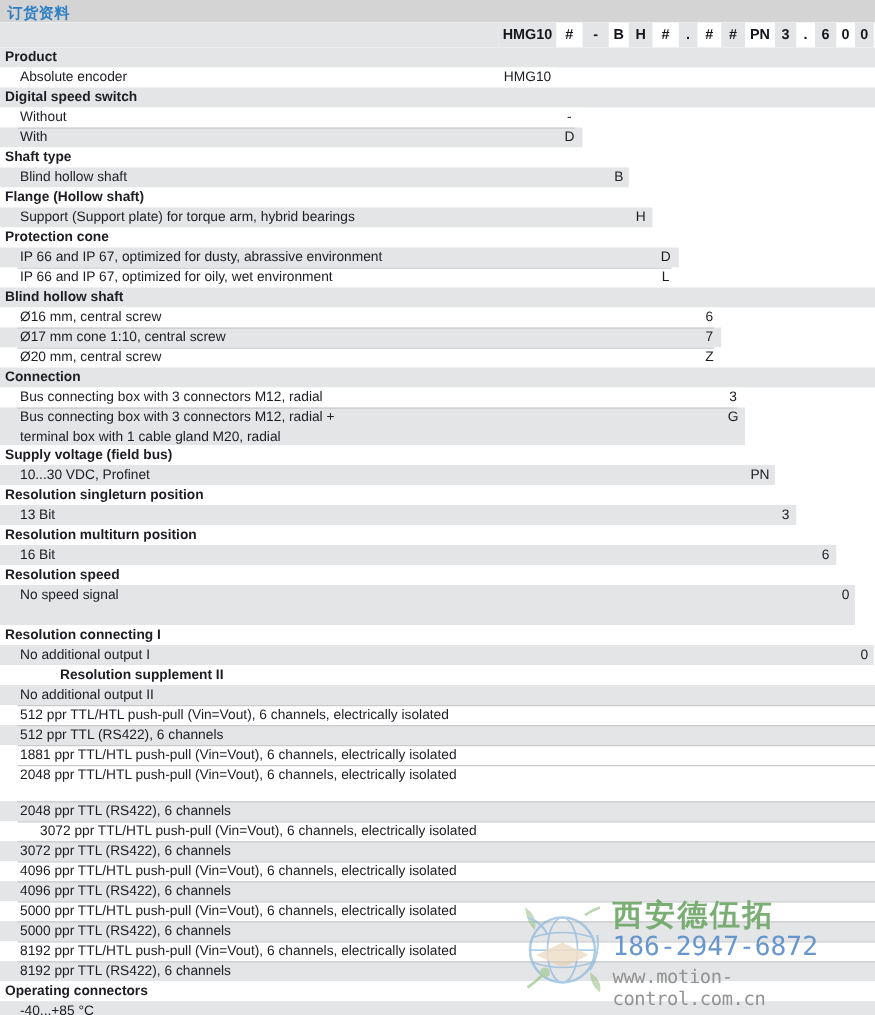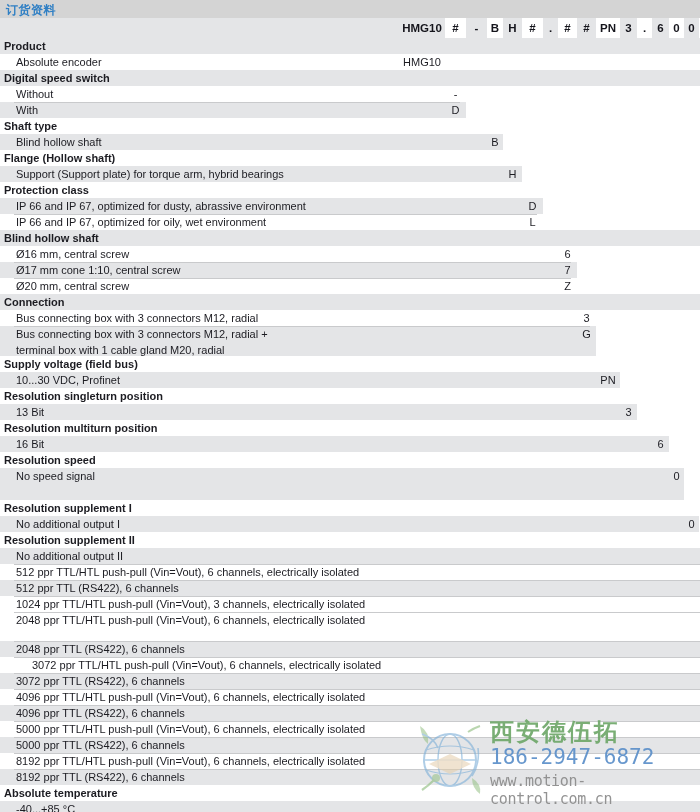--- a/index.html
+++ b/index.html
@@ -226,21 +226,21 @@
       <div class="band white" style="width: 700px;"></div>
       <div class="row-label">Flange (Hollow shaft)</div>
     </div>
     <div class="row option" style="height: 16px;">
       <div class="band gray" style="width: 522px;"></div>
       <div class="row-label">Support (Support plate) for torque arm, hybrid bearings</div>
       <div class="code" style="left: 503px; width: 19px;">H</div>
     </div>
     <div class="row section" style="height: 16px;">
       <div class="band white" style="width: 700px;"></div>
-      <div class="row-label">Protection class</div>
+      <div class="row-label">Protection cone</div>
     </div>
     <div class="row option" style="height: 16px;">
       <div class="band gray" style="width: 543px;"></div>
       <div class="row-label">IP 66 and IP 67, optimized for dusty, abrassive environment</div>
       <div class="code" style="left: 522px; width: 21px;">D</div>
     </div>
     <div class="row option" style="height: 16px;">
       <div class="band white" style="width: 543px;"></div>
       <div class="rule" style="width: 523px;"></div>
       <div class="row-label">IP 66 and IP 67, optimized for oily, wet environment</div>
@@ -314,28 +314,28 @@
       <div class="band white" style="width: 700px;"></div>
       <div class="row-label">Resolution speed</div>
     </div>
     <div class="row option" style="height: 32px;">
       <div class="band gray" style="width: 684px;"></div>
       <div class="row-label">No speed signal</div>
       <div class="code" style="left: 669px; width: 15px;">0</div>
     </div>
     <div class="row section" style="height: 16px;">
       <div class="band white" style="width: 700px;"></div>
-      <div class="row-label">Resolution supplement I</div>
+      <div class="row-label">Resolution connecting I</div>
     </div>
     <div class="row option" style="height: 16px;">
       <div class="band gray" style="width: 699px;"></div>
       <div class="row-label">No additional output I</div>
       <div class="code" style="left: 684px; width: 15px;">0</div>
     </div>
-    <div class="row section" style="height: 16px;">
+    <div class="row section" style="height: 16px; padding-left: 44px;">
       <div class="band white" style="width: 700px;"></div>
       <div class="row-label">Resolution supplement II</div>
     </div>
     <div class="row option" style="height: 16px;">
       <div class="band gray" style="width: 714px;"></div>
       <div class="row-label">No additional output II</div>
       <div class="code" style="left: 699px; width: 15px;">0</div>
     </div>
     <div class="row option" style="height: 16px;">
       <div class="band white" style="width: 714px;"></div>
@@ -345,21 +345,21 @@
     </div>
     <div class="row option" style="height: 16px;">
       <div class="band gray" style="width: 714px;"></div>
       <div class="rule" style="width: 694px;"></div>
       <div class="row-label">512 ppr TTL (RS422), 6 channels</div>
       <div class="code" style="left: 699px; width: 15px;">2</div>
     </div>
     <div class="row option" style="height: 16px;">
       <div class="band white" style="width: 714px;"></div>
       <div class="rule" style="width: 694px;"></div>
-      <div class="row-label">1024 ppr TTL/HTL push-pull (Vin=Vout), 3 channels, electrically isolated</div>
+      <div class="row-label">1881 ppr TTL/HTL push-pull (Vin=Vout), 6 channels, electrically isolated</div>
       <div class="code" style="left: 699px; width: 15px;">5</div>
     </div>
     <div class="row option" style="height: 29px;">
       <div class="band white" style="width: 714px;"></div>
       <div class="rule" style="width: 694px;"></div>
       <div class="row-label">2048 ppr TTL/HTL push-pull (Vin=Vout), 6 channels, electrically isolated</div>
       <div class="code" style="left: 699px; width: 15px;">9</div>
     </div>
     <div class="row option" style="height: 16px;">
       <div class="band gray" style="width: 714px;"></div>
@@ -410,21 +410,21 @@
       <div class="code" style="left: 699px; width: 15px;">Q</div>
     </div>
     <div class="row option" style="height: 16px;">
       <div class="band gray" style="width: 714px;"></div>
       <div class="rule" style="width: 694px;"></div>
       <div class="row-label">8192 ppr TTL (RS422), 6 channels</div>
       <div class="code" style="left: 699px; width: 15px;">P</div>
     </div>
     <div class="row section" style="height: 16px;">
       <div class="band white" style="width: 700px;"></div>
-      <div class="row-label">Absolute temperature</div>
+      <div class="row-label">Operating connectors</div>
     </div>
     <div class="row option" style="height: 16px;">
       <div class="band gray" style="width: 730px;"></div>
       <div class="row-label">-40...+85 °C</div>
     </div>
   </div>
 
 <div id="watermark">
   <svg class="wm-logo" viewBox="0 0 76 76">
     <ellipse cx="38" cy="42" rx="26" ry="26" fill="none" stroke="#7fb0d8" stroke-width="2"></ellipse>

